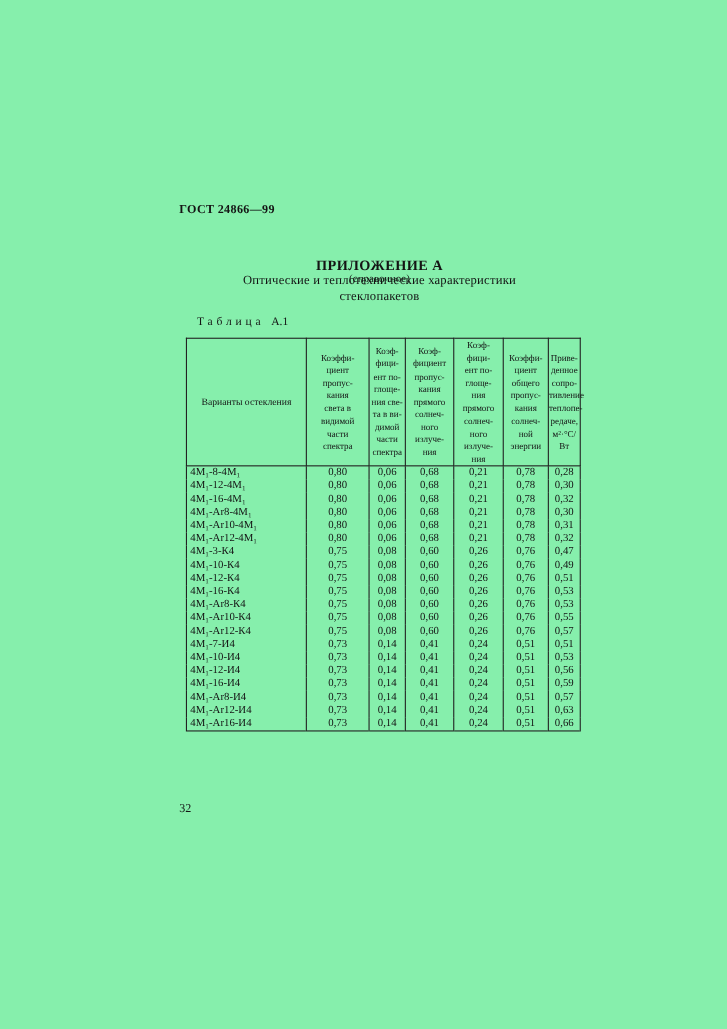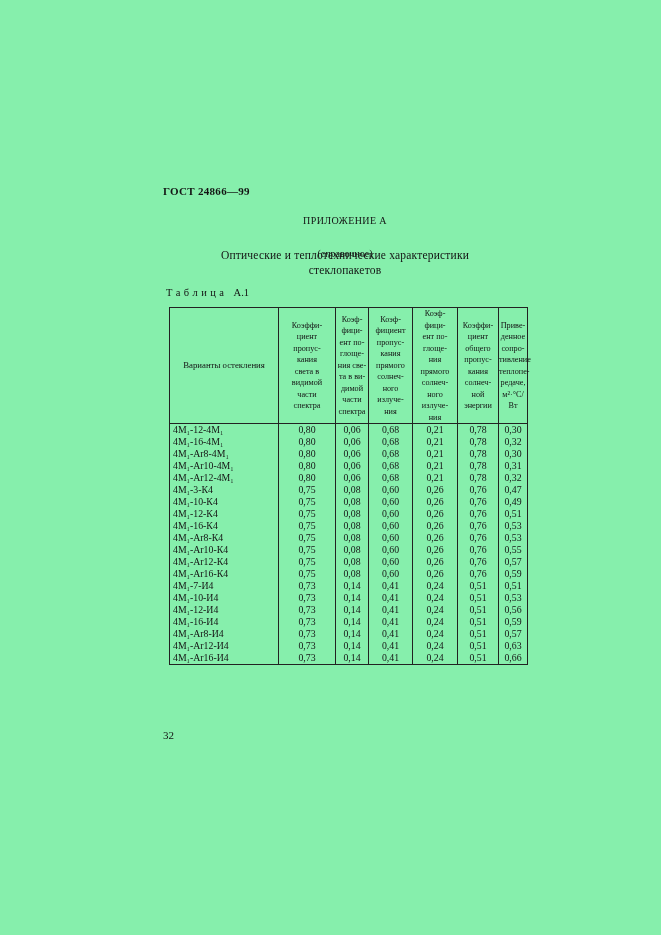--- a/index.html
+++ b/index.html
@@ -13,28 +13,28 @@
     margin:0 auto;
   }
   .doc-code{
     position:absolute;left:163px;top:185px;
     font-size:11px;font-weight:bold;letter-spacing:.3px;
   }
   .center-block{
     position:absolute;left:163px;width:364px;
     text-align:center;
   }
-  .appendix{top:215px;font-size:10px;font-weight:normal;letter-spacing:.4px;}
+  .appendix{top:233px;font-size:13px;font-weight:bold;letter-spacing:.4px;}
   .appendix-note{top:248px;font-size:10px;}
   .doc-title{
     top:248px;font-size:11.5px;font-weight:normal;
     line-height:15px;white-space:pre-line;letter-spacing:.2px;
   }
   .table-caption{
-    position:absolute;left:166px;top:287px;font-size:10.5px;
+    position:absolute;left:179px;top:287px;font-size:10.5px;
   }
   .table-caption .cap-word{letter-spacing:3.5px;}
   .table-caption .cap-num{margin-left:6px;}
   table.data{
     position:absolute;left:169px;top:307px;
     width:358px;
     border-collapse:collapse;
     table-layout:fixed;
     border:1.5px solid #222;
   }
@@ -151,20 +151,29 @@
 денное
 сопро-
 тивление
 теплопе-
 редаче,
 м²·°С/Вт</th>
         </tr>
     </thead>
     <tbody>
         <tr>
+          <td class="label">4М₁-8-4М₁</td>
+          <td>0,80</td>
+          <td>0,06</td>
+          <td>0,68</td>
+          <td>0,21</td>
+          <td>0,78</td>
+          <td>0,28</td>
+        </tr>
+        <tr>
           <td class="label">4М₁-12-4М₁</td>
           <td>0,80</td>
           <td>0,06</td>
           <td>0,68</td>
           <td>0,21</td>
           <td>0,78</td>
           <td>0,30</td>
         </tr>
         <tr>
           <td class="label">4М₁-16-4М₁</td>
@@ -257,29 +266,20 @@
           <td>0,55</td>
         </tr>
         <tr>
           <td class="label">4М₁-Ar12-К4</td>
           <td>0,75</td>
           <td>0,08</td>
           <td>0,60</td>
           <td>0,26</td>
           <td>0,76</td>
           <td>0,57</td>
-        </tr>
-        <tr>
-          <td class="label">4М₁-Ar16-К4</td>
-          <td>0,75</td>
-          <td>0,08</td>
-          <td>0,60</td>
-          <td>0,26</td>
-          <td>0,76</td>
-          <td>0,59</td>
         </tr>
         <tr>
           <td class="label">4М₁-7-И4</td>
           <td>0,73</td>
           <td>0,14</td>
           <td>0,41</td>
           <td>0,24</td>
           <td>0,51</td>
           <td>0,51</td>
         </tr>

